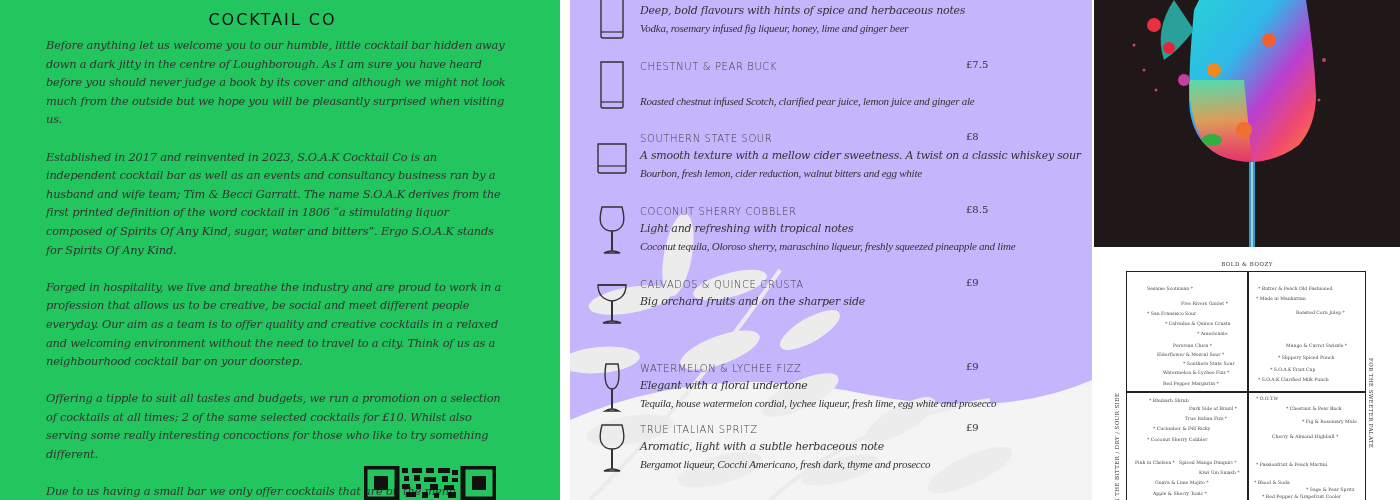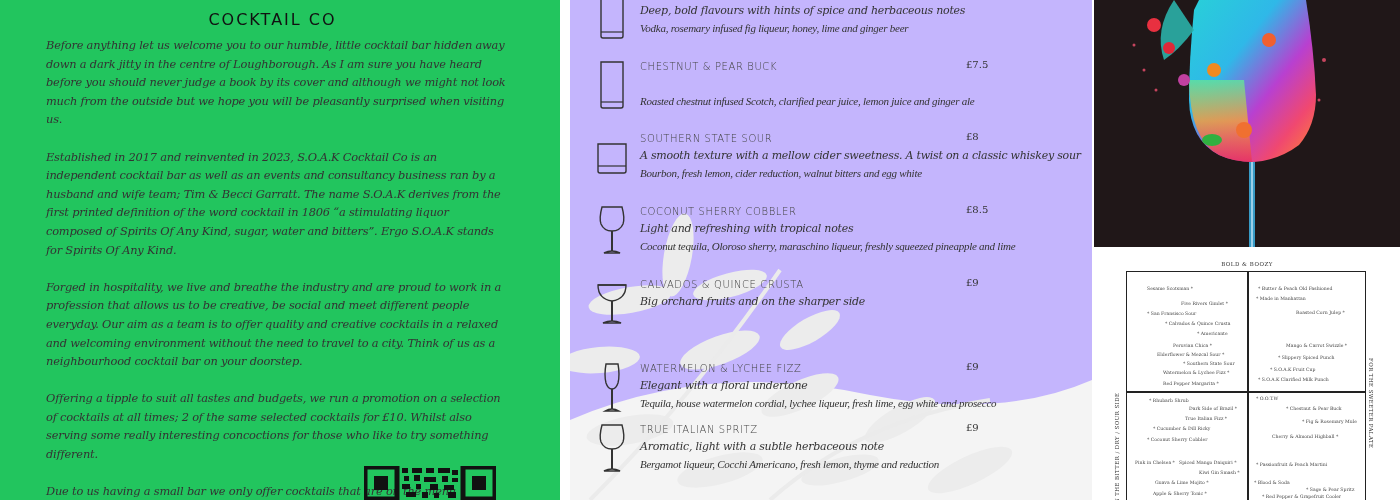--- a/index.html
+++ b/index.html
@@ -209,21 +209,21 @@
 
   <div class="menu-item" style="top:424px;">
     <svg class="glass" viewBox="0 0 32 52">
       <path d="M6 1 Q3 12 5 18 Q8 25 16 25 Q24 25 27 18 Q29 12 26 1 Z" fill="none" stroke="#333" stroke-width="1.4"></path>
       <rect x="15" y="25" width="2" height="20" fill="#333"></rect>
       <path d="M8 47 Q16 43 24 47 Z" fill="none" stroke="#333" stroke-width="1.4"></path>
     </svg>
     <div class="item-name">True Italian Spritz</div>
     <div class="item-price">£9</div>
     <div class="item-desc">Aromatic, light with a subtle herbaceous note</div>
-    <div class="item-ing">Bergamot liqueur, Cocchi Americano, fresh lemon, thyme and reduction</div>
+    <div class="item-ing">Bergamot liqueur, Cocchi Americano, fresh dark, thyme and prosecco</div>
   </div>
 </div>
 
 <div class="hero">
   <svg width="306" height="247" viewBox="0 0 306 247">
     <defs>
       <linearGradient id="glassGrad" x1="0" y1="0" x2="1" y2="1">
         <stop offset="0" stop-color="#28d0d8"></stop>
         <stop offset="0.35" stop-color="#2fb8e8"></stop>
         <stop offset="0.6" stop-color="#b840d0"></stop>

